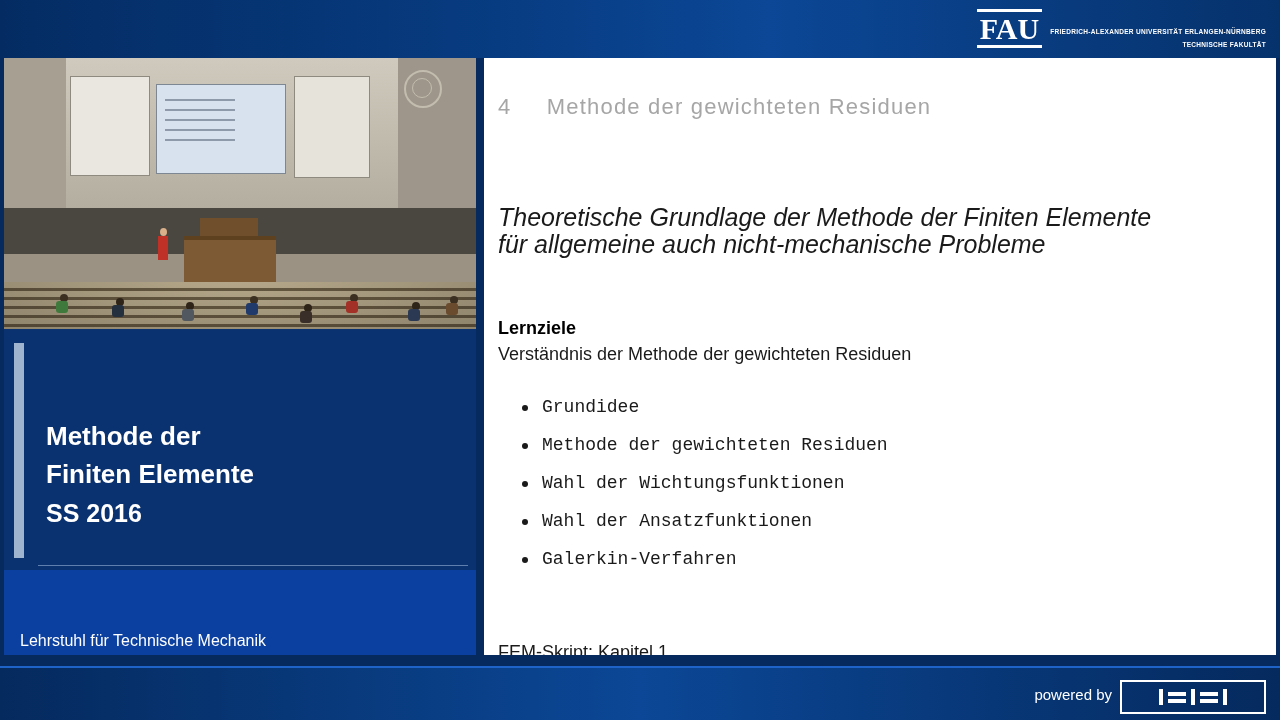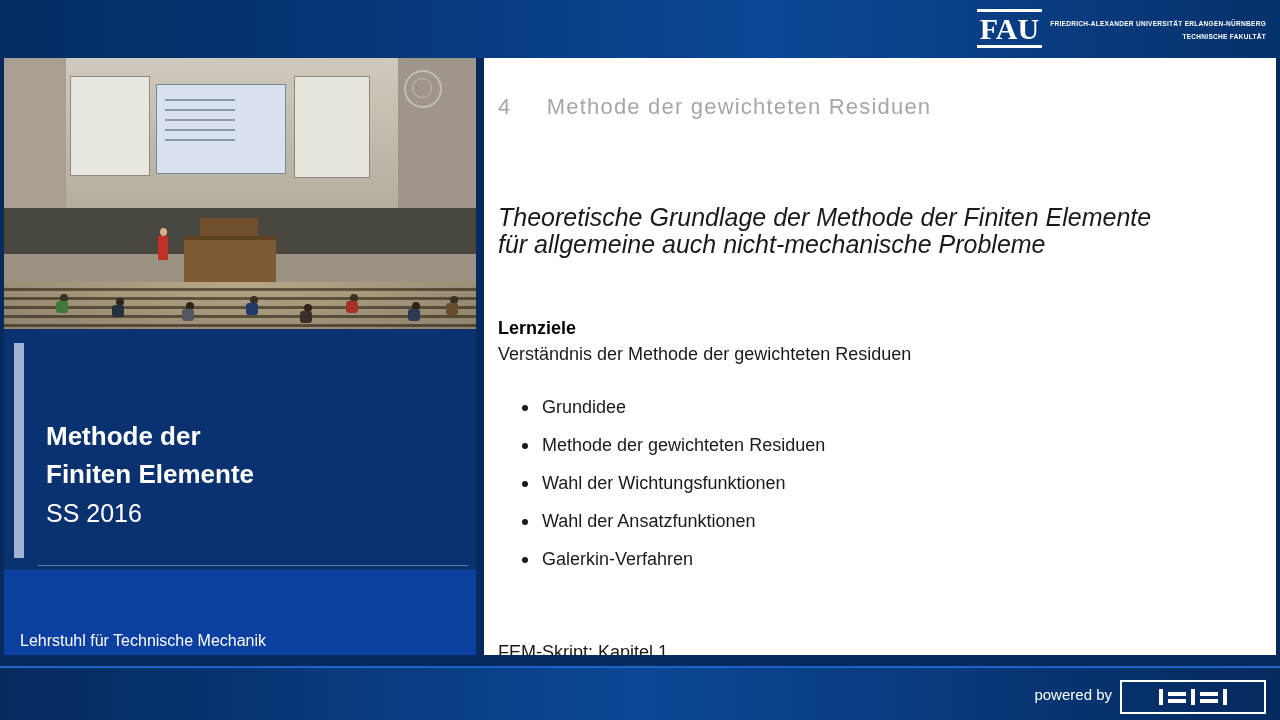--- a/index.html
+++ b/index.html
@@ -27,21 +27,21 @@
     left: 0; top: 0;
     width: 1280px; height: 58px;
     background: linear-gradient(to right, #042c63 0%, #073a7e 35%, #0b4796 60%, #06326c 100%);
     border-bottom: 2px solid #1e63c8;
   }
   #fau-logo {
     position: absolute;
     right: 14px;
     top: 9px;
     display: flex;
-    align-items: center;
+    align-items: flex-end;
     gap: 8px;
     margin-left: 36px;
   }
   #fau-mark {
     font-family: "Liberation Serif", serif;
     font-size: 30px;
     line-height: 30px;
     font-weight: 700;
     color: #ffffff;
     letter-spacing: 0px;
@@ -185,21 +185,21 @@
   #course-title {
     color:#ffffff;
     font-size: 26px;
     font-weight: 700;
     line-height: 38px;
     white-space: pre-line;
   }
   #course-term {
     color:#ffffff;
     font-size: 25px;
-    font-weight: 400;
+    font-weight: 700;
     margin-top: 6px;
   }
   #divider1 {
     position:absolute; left:34px; top:236px; width:430px; height:1px;
     background:#5f7fae;
   }
 
   
   #presenterblock {
     position:absolute; left:0; top:241px;
@@ -241,21 +241,21 @@
   #lernziele-h {
     position:absolute; left:14px; top:260px;
     font-size:18px; font-weight:700; color:#000;
   }
   #lernziele-sub {
     position:absolute; left:14px; top:286px;
     font-size:18px; color:#1a1a1a;
   }
   #bullets {
     position:absolute; left:36px; top:330px;
-    margin:0; padding:0; list-style:none;
+    margin:0; padding:0; list-style:none;font-family:Liberation Mono, monospace;
   }
   #bullets li {
     font-size:18px;
     color:#1a1a1a;
     line-height:38px;
     padding-left:22px;
     position:relative;
   }
   #bullets li::before {
     content:"";

